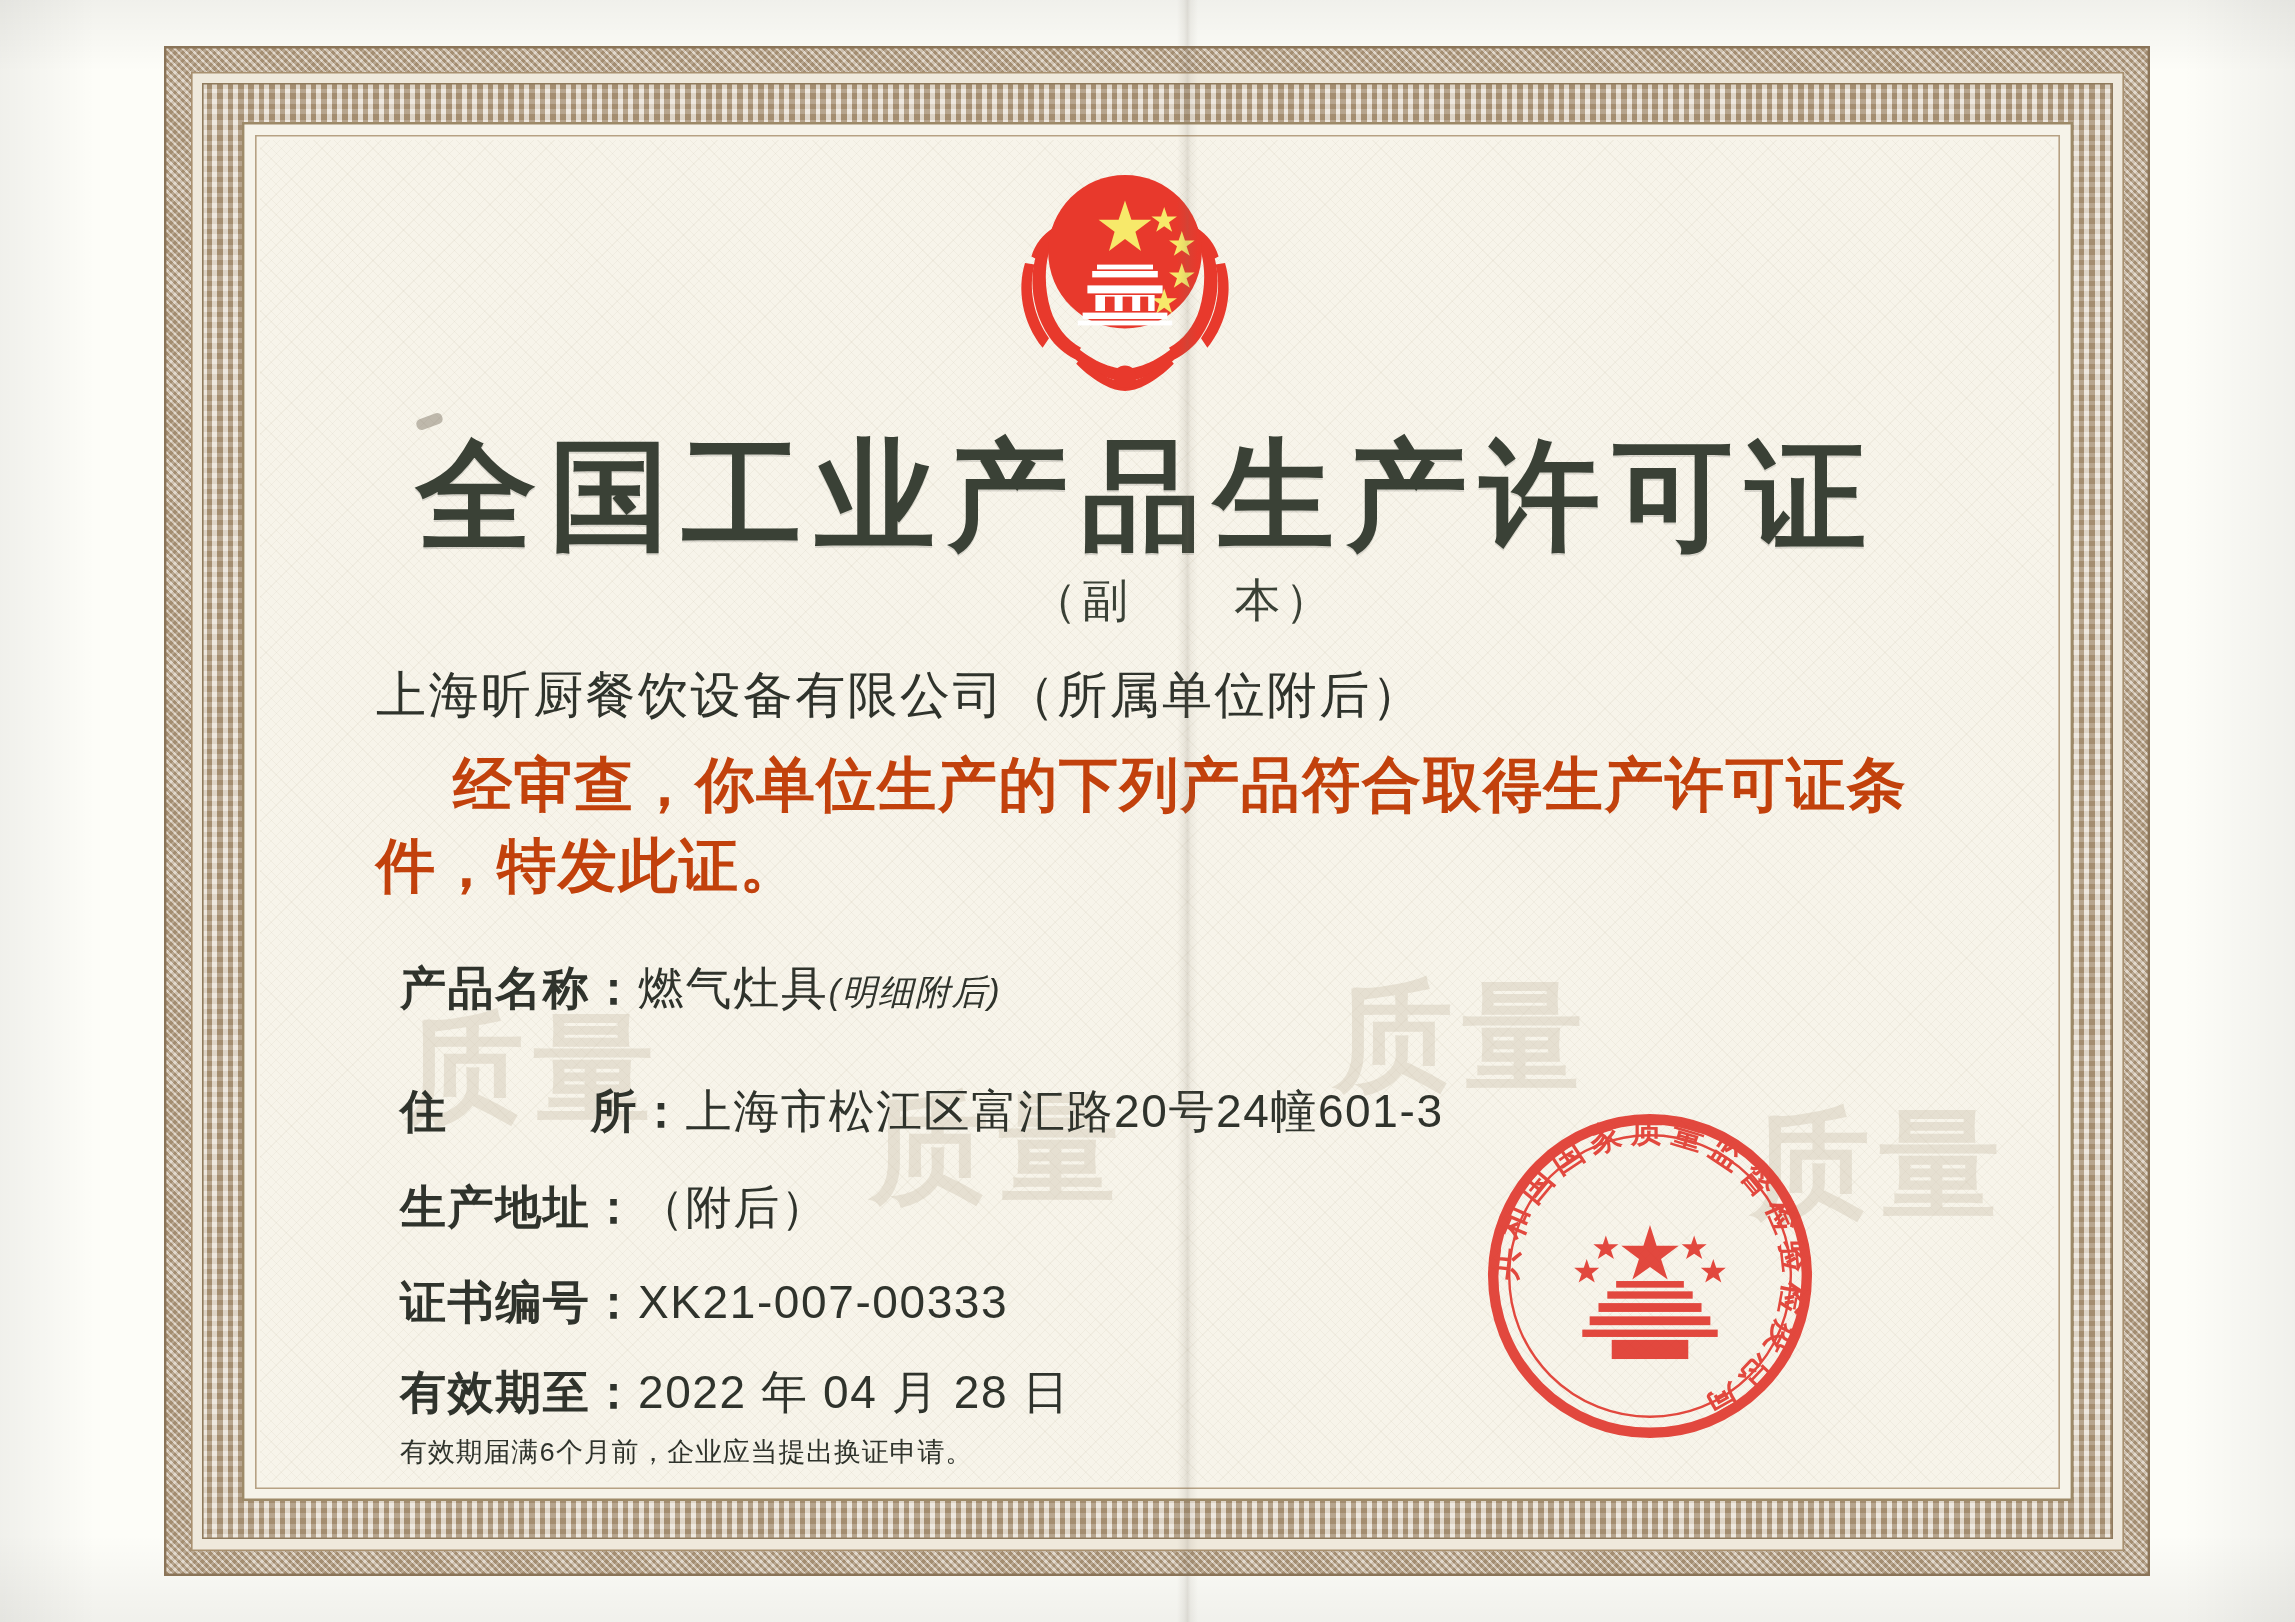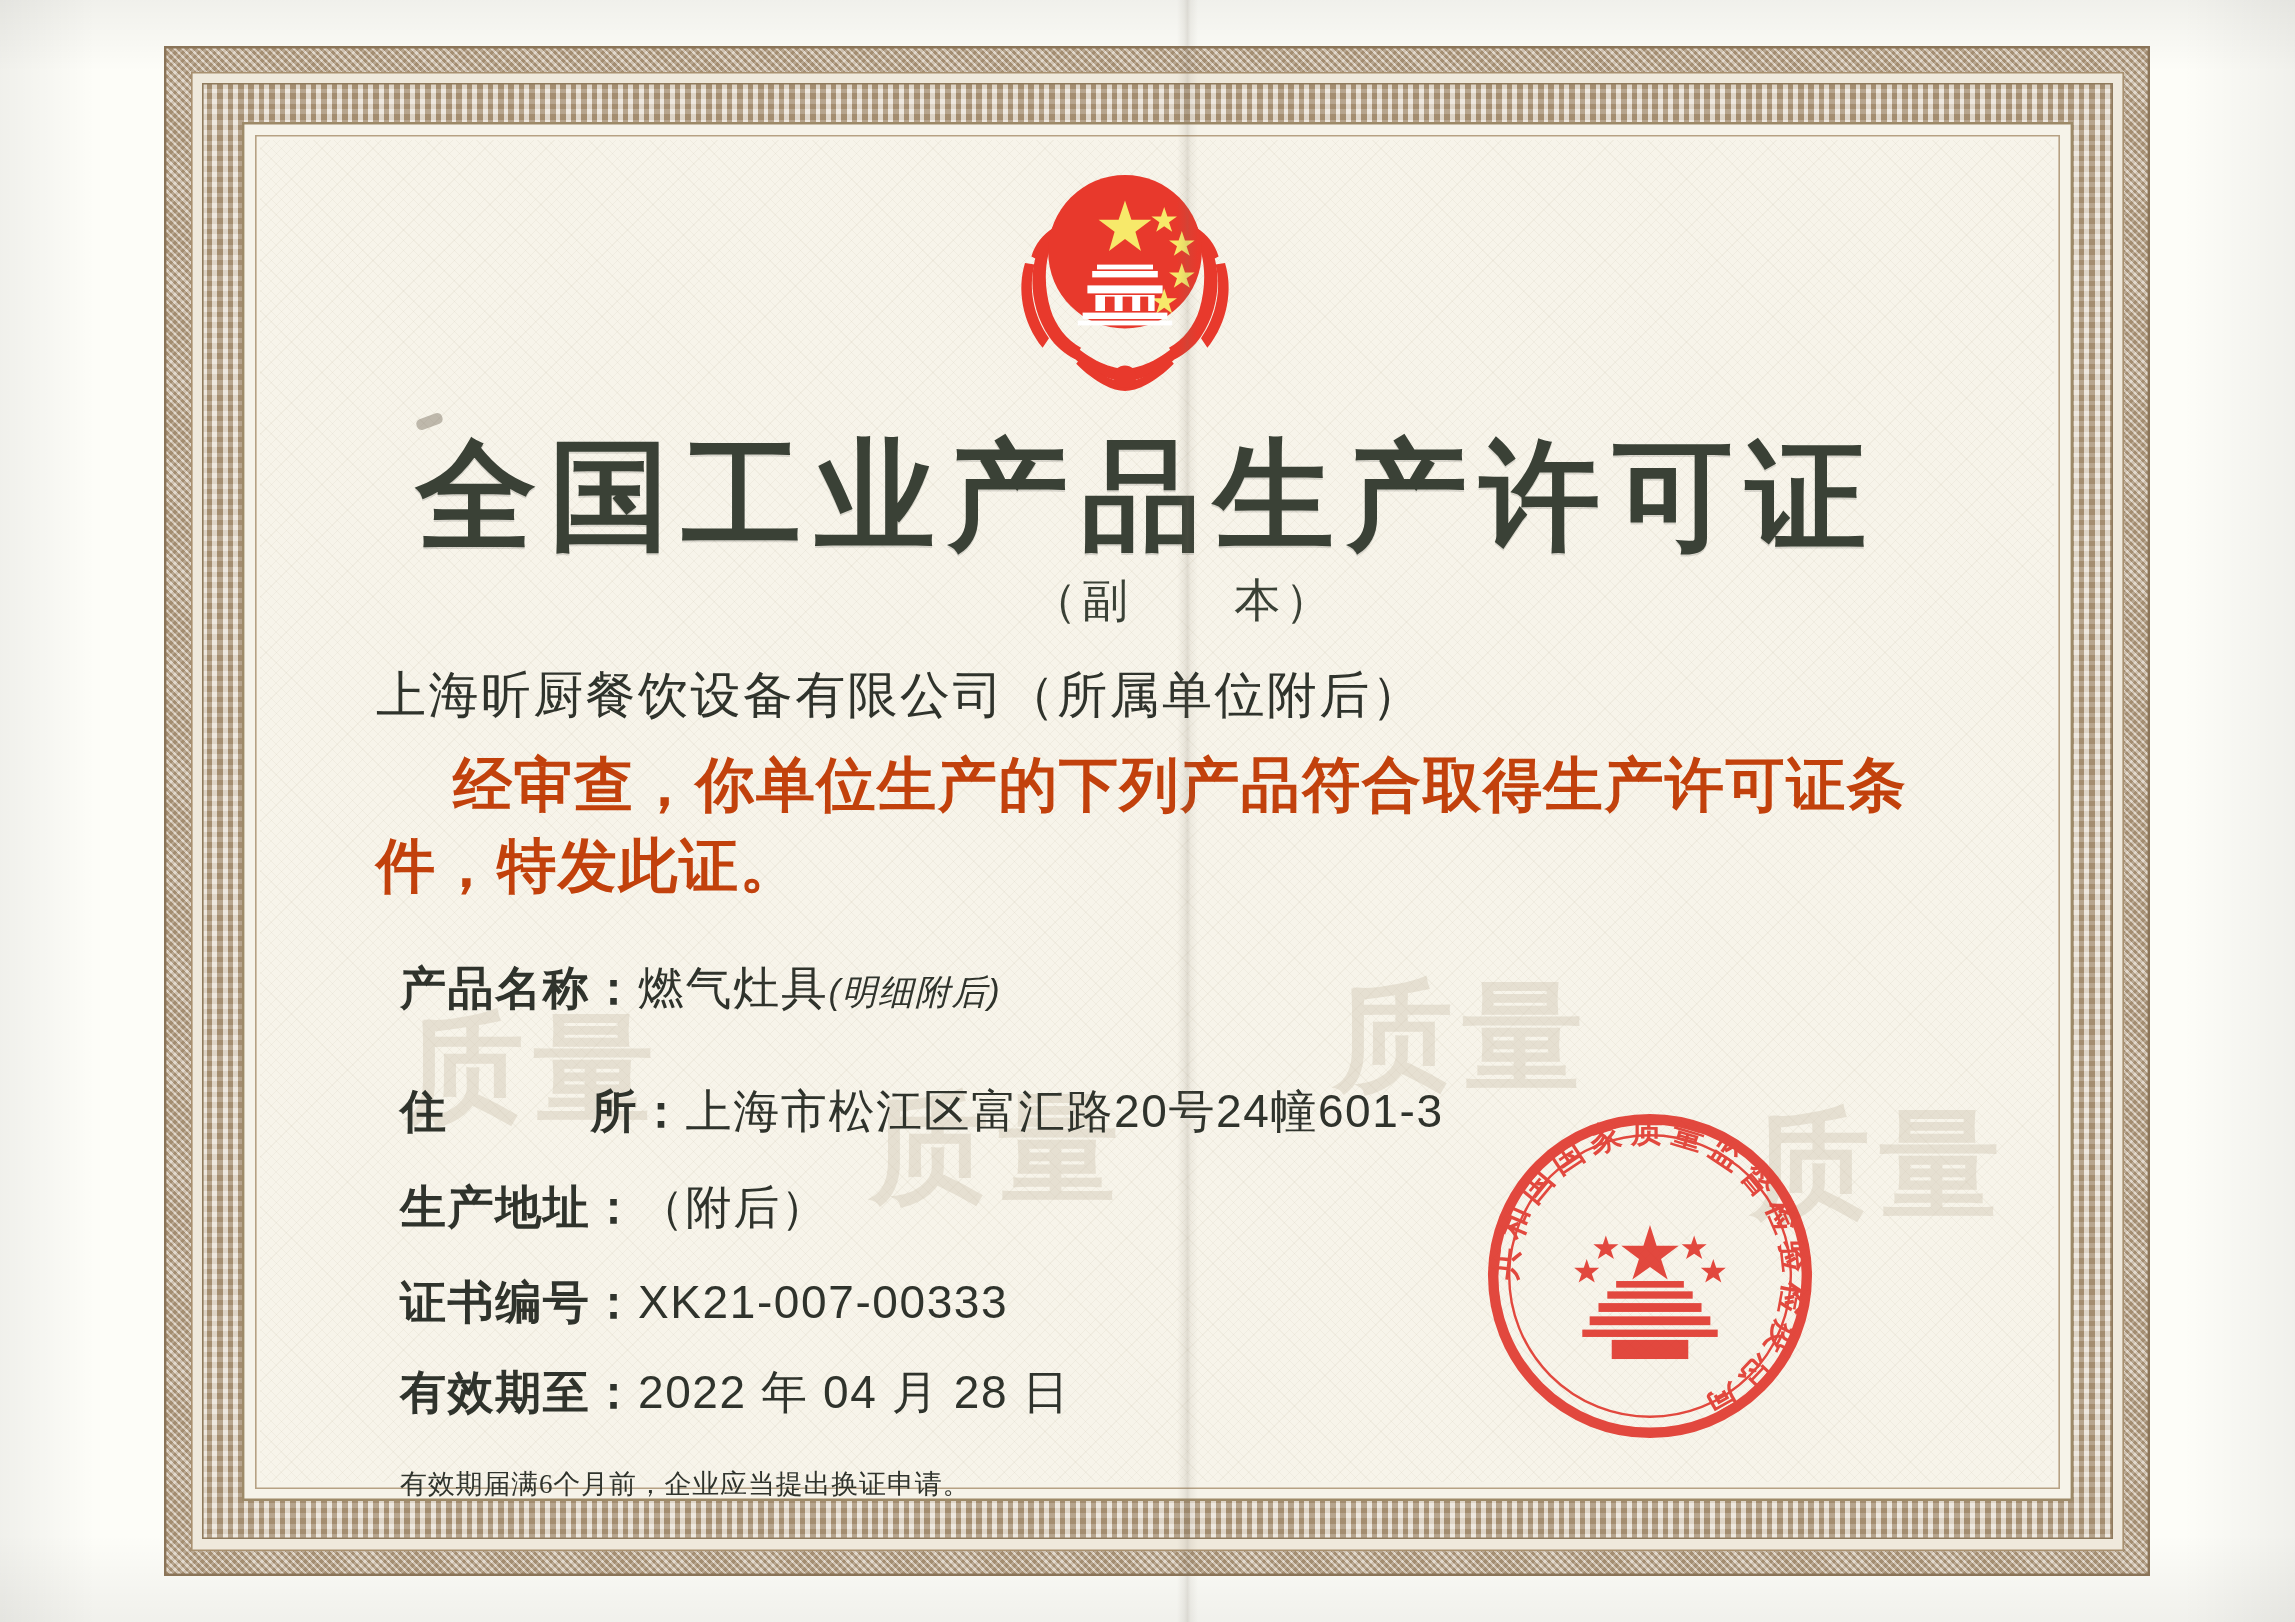--- a/index.html
+++ b/index.html
@@ -223,25 +223,24 @@
     letter-spacing: 1.6px;
     color: #2f332c;
     white-space: nowrap;
   }
   .issue-date span { margin-right: 21px; }
 
   .footnote {
     position: absolute;
     left: 400px;
     top: 1434px;
-    font-family: Liberation Serif, serif;
+    font-family: Liberation Mono, monospace;
     font-size: 27px;
     letter-spacing: 0.8px;
     color: #2f332c;
-    margin-top: 32px;
   }
 
   
   .seal {
     position: absolute;
     left: 1478px;
     top: 1104px;
     width: 344px;
     height: 344px;
     z-index: 30;

